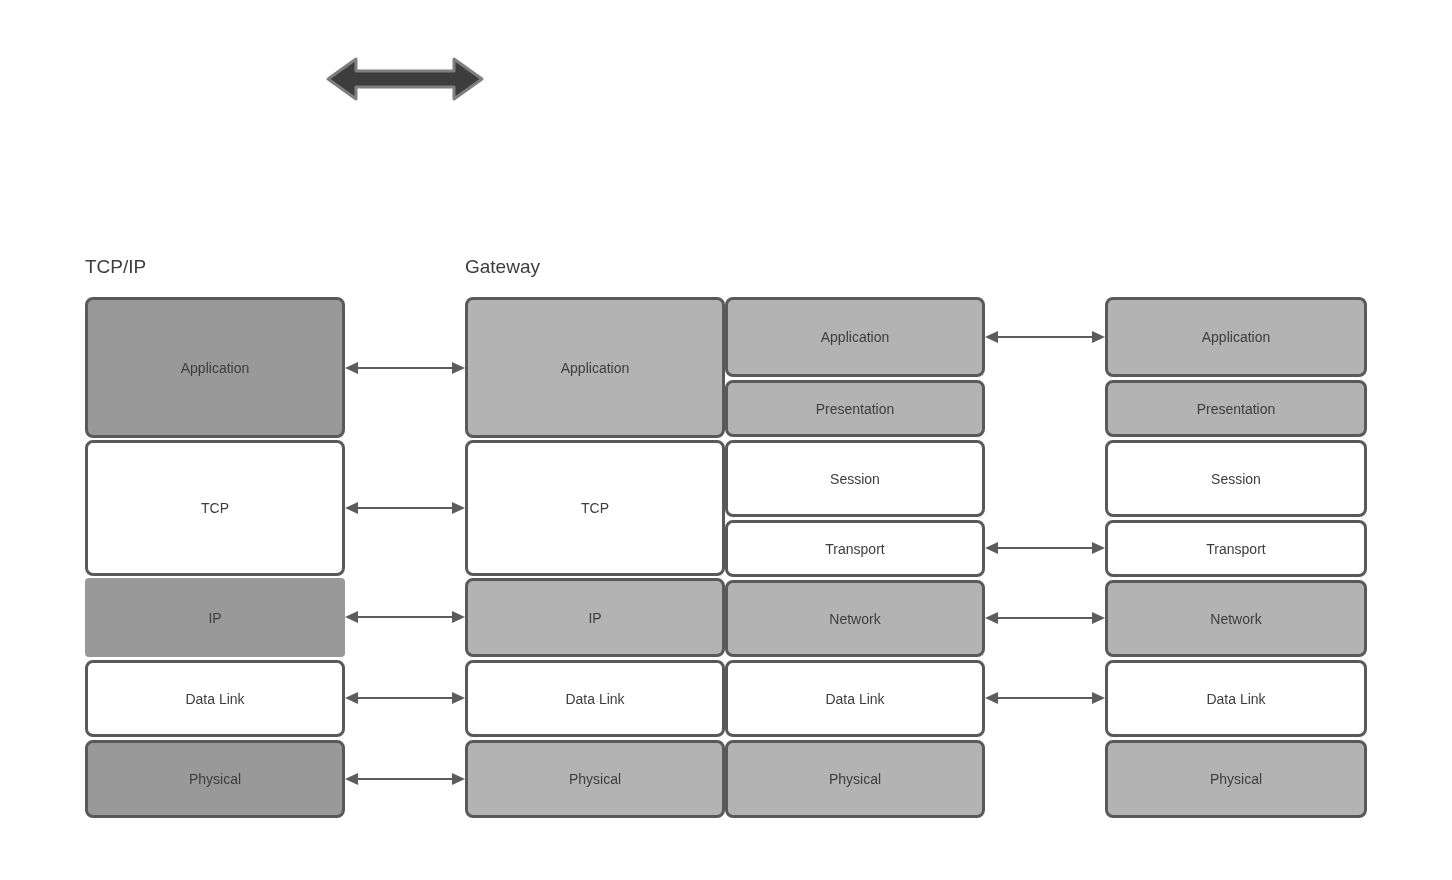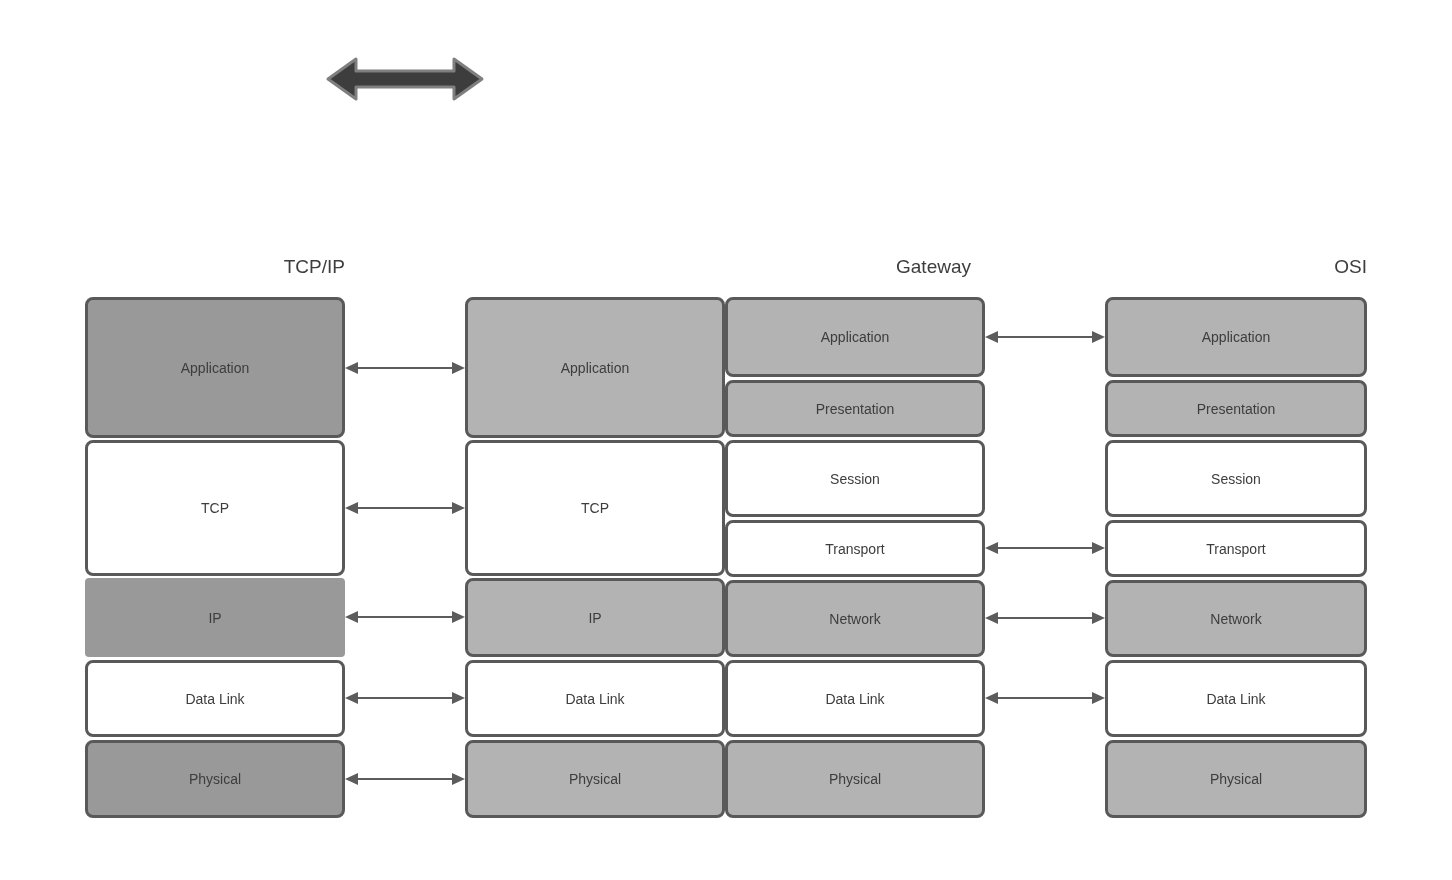--- a/index.html
+++ b/index.html
@@ -16,21 +16,21 @@
   body{font-family:"Liberation Sans", sans-serif;}
   .canvas{
     position:relative;
     width:1452px;height:880px;
     background:#ffffff;
     overflow:hidden;
   }
   .col-header{
     position:absolute;
     height:24px;line-height:24px;
-    text-align:right;
+    text-align:left;
     font-size:19px;
     color:var(--text);
   }
   .box{
     position:absolute;
     box-sizing:border-box;
     border:3px solid var(--border);
     border-radius:8px;
     background:var(--box-white);
     display:flex;align-items:center;justify-content:center;
@@ -66,22 +66,21 @@
 </head>
 <body>
 
 <div class="canvas">
 
   <svg class="thick-arrow" width="160" height="46" viewBox="0 0 160 46">
     <polygon points="3,23 31,3 31,15 129,15 129,3 157,23 129,43 129,31 31,31 31,43" fill="var(--thick-fill)" stroke="var(--thick-stroke)" stroke-width="3" stroke-linejoin="round"></polygon>
   </svg>
 
   <div class="col-header" style="left:85px;top:255px;width:260px">TCP/IP</div>
-  <div class="col-header" style="left:451px;top:255px;width:520px">Gateway</div>
-  <div class="col-header" style="left:1105px;top:255px;width:262px">OSI</div>
+  <div class="col-header" style="left:465px;top:255px;width:520px">Gateway</div>
 
   <div class="box dark" style="left:85px;top:297px;width:260px;height:141px">
     <span>Application</span>
     </div>
   <div class="box white" style="left:85px;top:440px;width:260px;height:136px">
     <span>TCP</span>
     </div>
   <div class="box dark noborder" style="left:85px;top:578px;width:260px;height:79px">
     <span>IP</span>
     </div>

